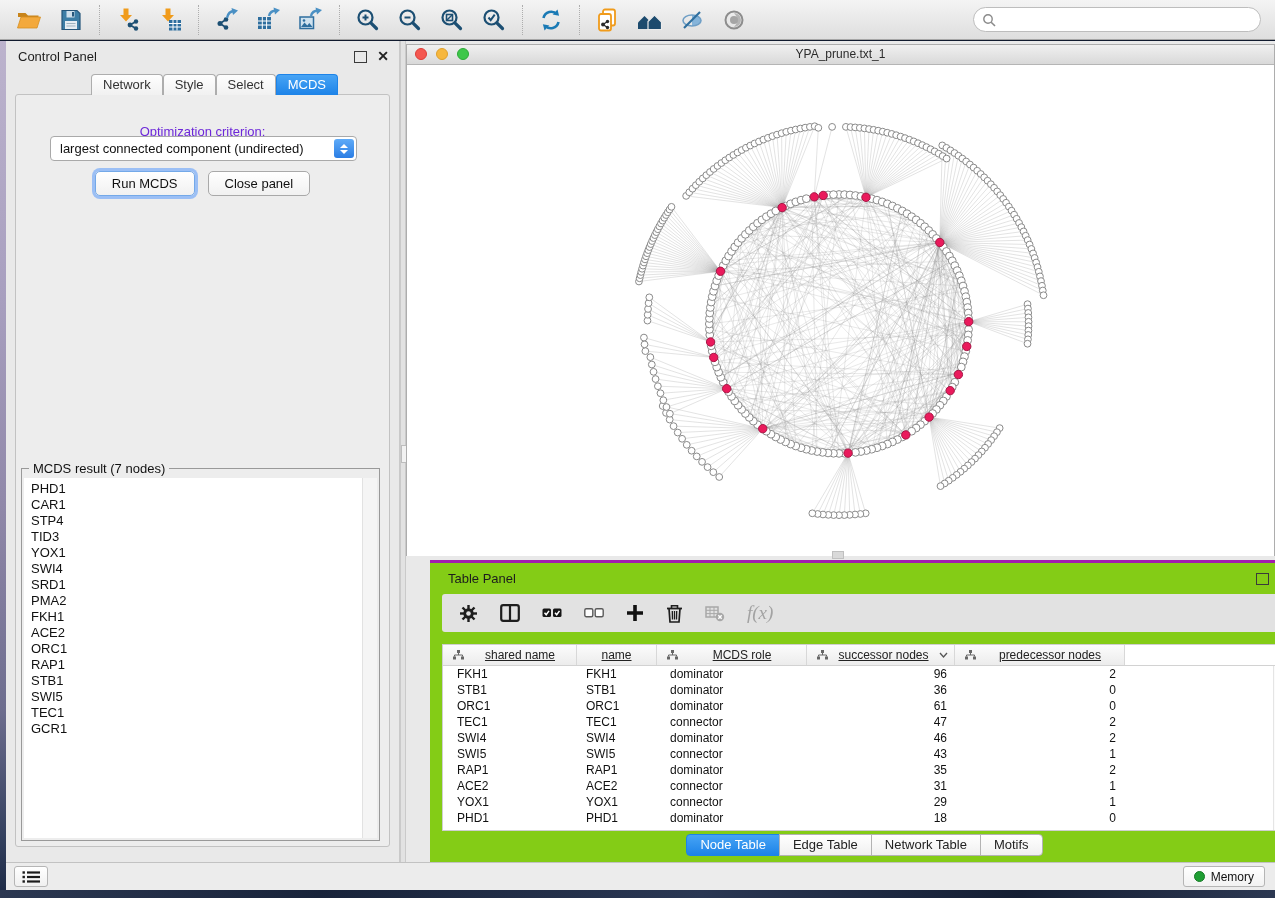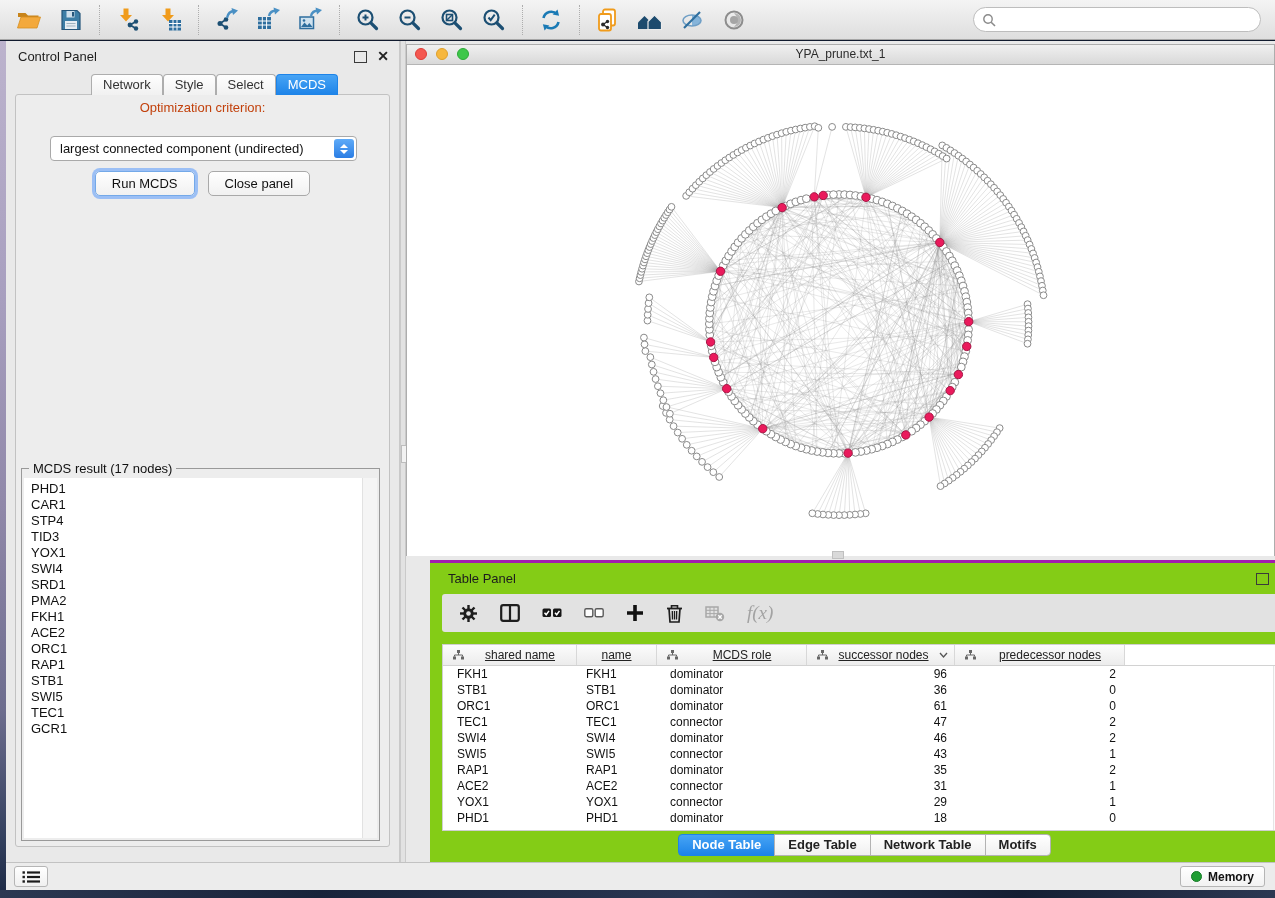--- a/index.html
+++ b/index.html
@@ -24,21 +24,21 @@
   #control-panel{position:absolute;left:6px;top:41px;width:394px;height:821px;background:#e9e9e9;border-right:1px solid #c9c9c9;box-sizing:border-box;}
   .panel-title{position:absolute;left:12px;top:8px;font-size:13px;color:#1d1d1d;}
   .float-ico{position:absolute;width:11px;height:10px;border:1.6px solid #3a3a3a;display:inline-block;}
   .close-ico{position:absolute;font-size:14px;font-weight:bold;color:#222;line-height:12px;cursor:pointer;}
   #control-panel .float-ico{right:32px;top:10px;}
   #control-panel .close-ico{right:10px;top:9px;}
   .tab-row{position:absolute;left:73px;top:33px;display:flex;z-index:2;padding-left:12px;}
   .tab{font-size:13px;color:#333;background:linear-gradient(#fefefe,#f1f1f1);border:1px solid #adadad;border-bottom:none;border-radius:4px 4px 0 0;padding:3px 11px 3px;margin-right:0px;cursor:pointer;line-height:14px;}
   .tab.active{background:linear-gradient(#47a4f5,#1d83e8);color:#fff;border-color:#1d83e8;}
   .tab-content{position:absolute;left:9px;top:53px;width:375px;height:753px;background:#ededed;border:1px solid #c2c2c2;border-radius:3px;box-sizing:border-box;}
-  .crit-label{margin-top:5px;text-align:center;font-size:13px;color:#c2410c;}
+  .crit-label{margin-top:29px;text-align:center;font-size:13px;color:#6d28d9;}
   .select{position:absolute;left:34px;right:32px;top:41px;height:25px;background:#fff;border:1px solid #a9a9a9;border-radius:4px;font-size:13px;color:#111;line-height:23px;padding-left:9px;box-sizing:border-box;cursor:pointer;}
   .stepper{position:absolute;right:2px;top:2px;width:20px;height:19px;border-radius:3px;background:linear-gradient(#5fabf8,#2a7de4);display:flex;flex-direction:column;align-items:center;justify-content:center;gap:2px;}
   .stepper i{display:block;width:0;height:0;border-left:4px solid transparent;border-right:4px solid transparent;}
   .stepper .up{border-bottom:4px solid #fff;}
   .stepper .dn{border-top:4px solid #fff;}
   .btn-row{position:absolute;left:0;right:0;top:76px;display:flex;justify-content:center;gap:13px;}
   .btn{font-family:"Liberation Sans",sans-serif;font-size:13px;color:#111;background:linear-gradient(#ffffff,#f1f1f1);border:1px solid #a9a9a9;border-radius:5px;height:25px;padding:0 16px;cursor:pointer;}
   .btn.focus{box-shadow:0 0 0 3px rgba(88,153,252,.55);border-color:#74a9e8;}
   .result-group{position:absolute;left:5px;right:9px;top:373px;height:371px;border:1px solid #999;background:#ededed;}
   .legend{position:absolute;top:-8px;left:7px;background:#ededed;padding:0 4px;font-size:13px;color:#111;}
@@ -80,29 +80,29 @@
   .trow{display:flex;height:16px;line-height:16px;}
   .td{box-sizing:border-box;white-space:nowrap;overflow:hidden;}
   .td.c1{width:134px;padding-left:14px;}
   .td.c2{width:80px;padding-left:9px;}
   .td.c3{width:150px;padding-left:13px;}
   .td.c4{width:148px;text-align:right;padding-right:8px;}
   .td.c5{width:170px;text-align:right;padding-right:9px;}
   #tscroll{position:absolute;right:0;top:21px;bottom:0;width:14px;background:#fbfbfb;border-left:1px solid #e5e5e5;box-sizing:border-box;}
   #tscroll .thumb{position:absolute;left:2px;top:5px;width:9px;height:86px;background:#b4b4b4;border-radius:5px;}
   #ttabs{position:absolute;left:0;right:0;top:271px;display:flex;justify-content:center;}
-  .ttab{font-size:13px;color:#222;background:linear-gradient(#ffffff,#f0f0f0);border:1px solid #b3b3b3;padding:3px 13px;line-height:14px;cursor:pointer;margin-left:-1px;font-weight:bold;}
+  .ttab{font-size:13px;color:#222;background:linear-gradient(#ffffff,#f0f0f0);border:1px solid #b3b3b3;padding:3px 13px;line-height:14px;cursor:pointer;margin-left:-1px;}
   .ttab:first-child{border-radius:4px 0 0 4px;margin-left:0;}
   .ttab:last-child{border-radius:0 4px 4px 0;}
   .ttab.active{background:linear-gradient(#47a4f5,#1d83e8);color:#fff;border-color:#1d83e8;}
 
   
   #status-bar{position:absolute;left:6px;top:862px;width:1269px;height:28px;background:#ececec;border-top:1px solid #c2c2c2;box-sizing:border-box;}
   #list-btn{position:absolute;left:8px;top:3px;width:34px;height:21px;background:linear-gradient(#fff,#f0f0f0);border:1px solid #b5b5b5;border-radius:3px;display:flex;align-items:center;justify-content:center;cursor:pointer;padding:0;}
-  #memory-btn{position:absolute;right:10px;top:3px;height:21px;background:linear-gradient(#fff,#f2f2f2);border:1px solid #b5b5b5;border-radius:3px;display:flex;align-items:center;gap:6px;padding:0 10px;font-size:12px;font-family:"Liberation Sans",sans-serif;color:#111;cursor:pointer;font-weight:bold;}
+  #memory-btn{position:absolute;right:10px;top:3px;height:21px;background:linear-gradient(#fff,#f2f2f2);border:1px solid #b5b5b5;border-radius:3px;display:flex;align-items:center;gap:6px;padding:0 10px;font-size:12px;font-family:"Liberation Sans",sans-serif;color:#111;cursor:pointer;}
   #memory-btn .dot{width:11px;height:11px;border-radius:50%;background:#1f9e33;border:1px solid #157a25;box-sizing:border-box;}
 </style>
 </head>
 <body>
 
 <div id="screen">
 
   <div id="toolbar" style="padding-left:8px;">
     <button class="tbtn">
         <svg viewBox="0 0 26 26">
@@ -284,21 +284,21 @@
         <span class="stepper">
             <i class="up"></i>
             <i class="dn"></i>
           </span>
       </div>
       <div class="btn-row">
         <button class="btn focus">Run MCDS</button>
         <button class="btn">Close panel</button>
       </div>
       <div class="result-group">
-        <span class="legend">MCDS result (17 nodes)</span>
+        <span class="legend">MCDS result (7 nodes)</span>
         <div class="result-list" id="mcds-list">
             <div class="mcds-item">PHD1</div>
             <div class="mcds-item">CAR1</div>
             <div class="mcds-item">STP4</div>
             <div class="mcds-item">TID3</div>
             <div class="mcds-item">YOX1</div>
             <div class="mcds-item">SWI4</div>
             <div class="mcds-item">SRD1</div>
             <div class="mcds-item">PMA2</div>
             <div class="mcds-item">FKH1</div>

